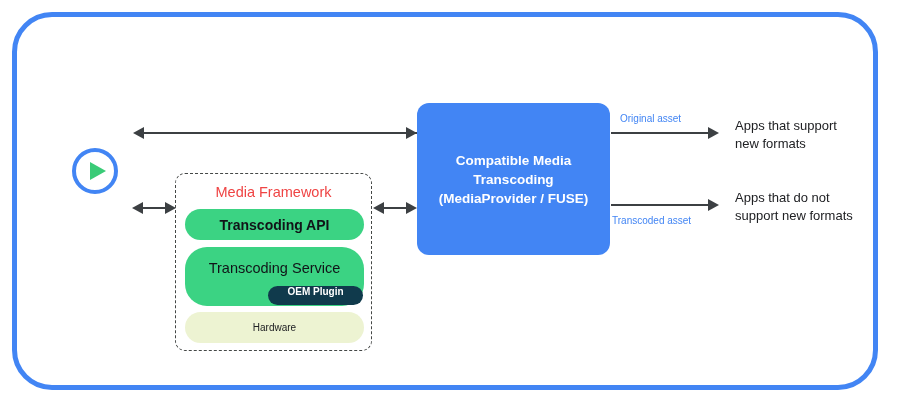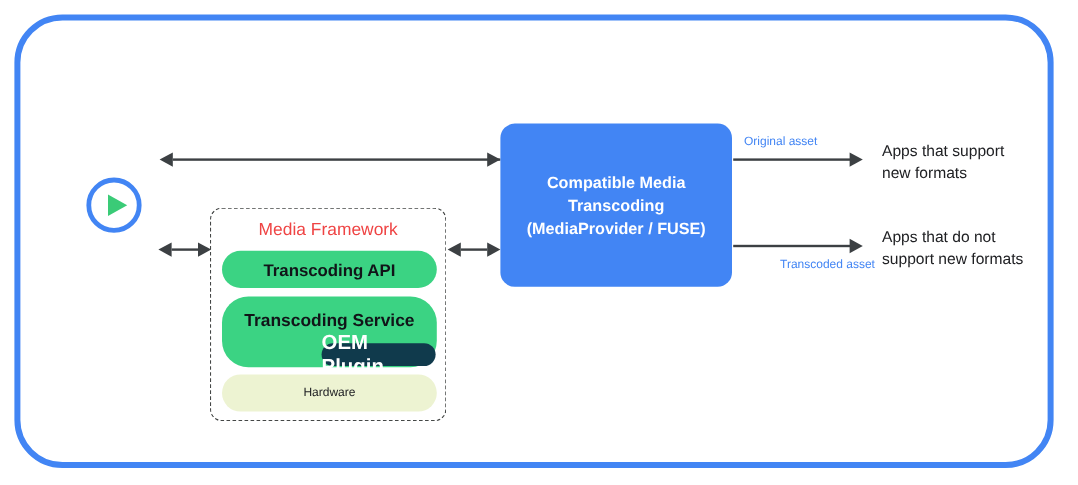--- a/index.html
+++ b/index.html
@@ -106,21 +106,21 @@
     height: 31px;
     background: #3BD383;
     font-weight: bold;
     font-size: 14px;
     color: #111418;
   }
   .item-service {
     top: 73px;
     height: 59px;
     background: #3BD383;
-    font-weight: bold;
+    font-weight: normal;
     font-size: 14.5px;
     color: #111418;
     align-items: flex-start;
     padding-top: 13px;
   }
   .item-hardware {
     top: 138px;
     height: 31px;
     background: #EDF3D2;
     font-size: 10px;
@@ -129,33 +129,33 @@
   .oem-pill {
     position: absolute;
     left: 92px;
     top: 112px;
     width: 95px;
     height: 19px;
     border-radius: 11px;
     background: #103A4C;
     color: #ffffff;
     font-weight: bold;
-    font-size: 17px;
+    font-size: 10px;
     display: flex;
-    align-items: center;
+    align-items: flex-start;
     justify-content: center;
   }
 
   
   .cmt-box {
     position: absolute;
     left: 417px;
     top: 103px;
     width: 193px;
-    height: 136px;
+    height: 152px;
     border-radius: 12px;
     background: #4285F4;
     color: #ffffff;
     font-weight: bold;
     font-size: 13.5px;
     line-height: 19px;
     display: flex;
     align-items: center;
     justify-content: center;
     text-align: center;
@@ -258,17 +258,17 @@
     <div class="arrow-line" style="left:611px; top:132px; width:99px;"></div>
     <div class="arrow-head head-right" style="left:708px; top:127px;"></div>
   </div>
   <div class="apps-text" style="left:735px; top:117px;">Apps that support
 new formats</div>
 
   <div>
     <div class="arrow-line" style="left:611px; top:204px; width:99px;"></div>
     <div class="arrow-head head-right" style="left:708px; top:199px;"></div>
   </div>
-  <div class="asset-label" style="left:650px; top:215px;">Transcoded asset</div>
+  <div class="asset-label" style="left:612px; top:215px;">Transcoded asset</div>
   <div class="apps-text" style="left:735px; top:189px;">Apps that do not
 support new formats</div>
 
 </div>
 
 </body></html>

